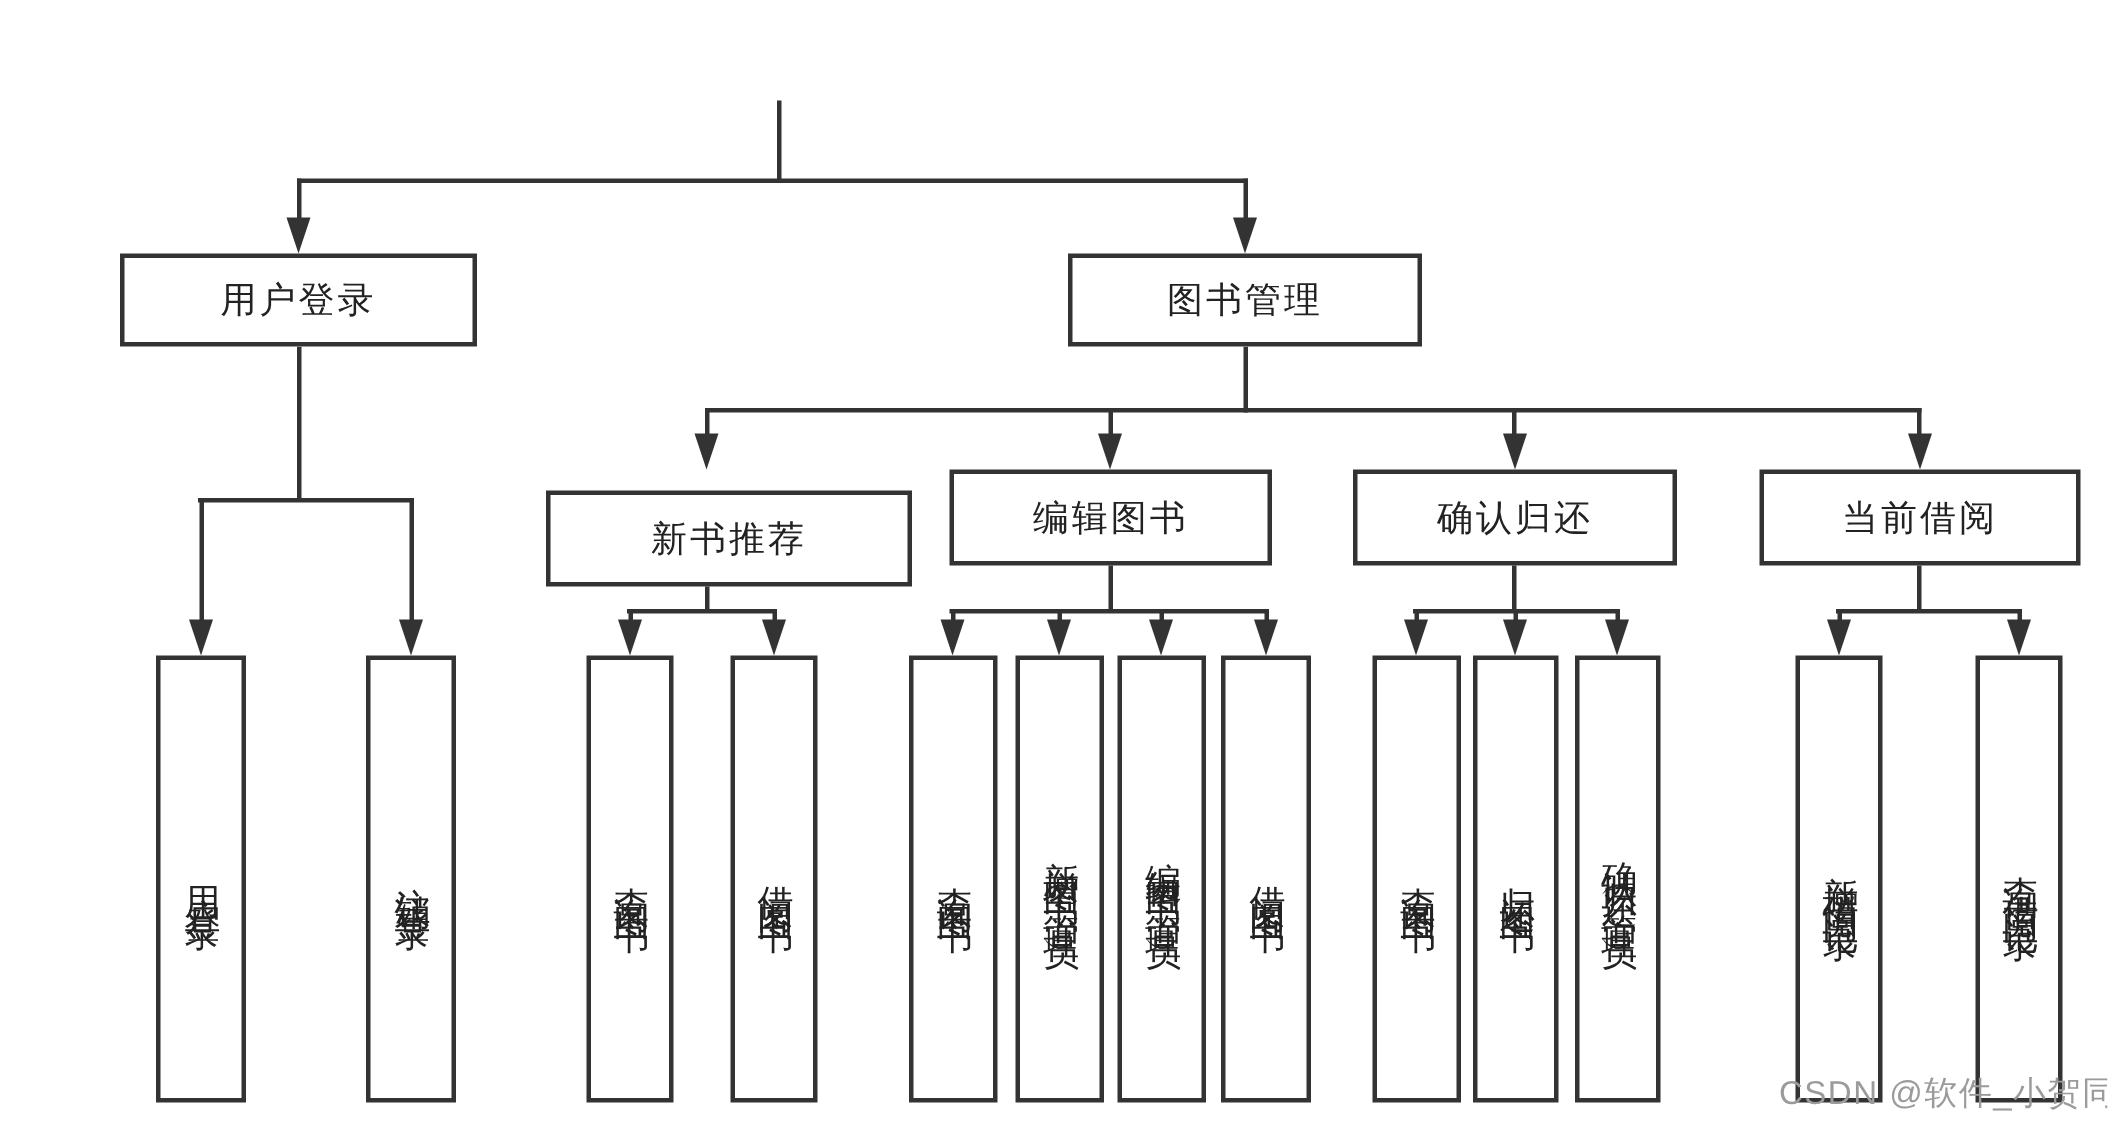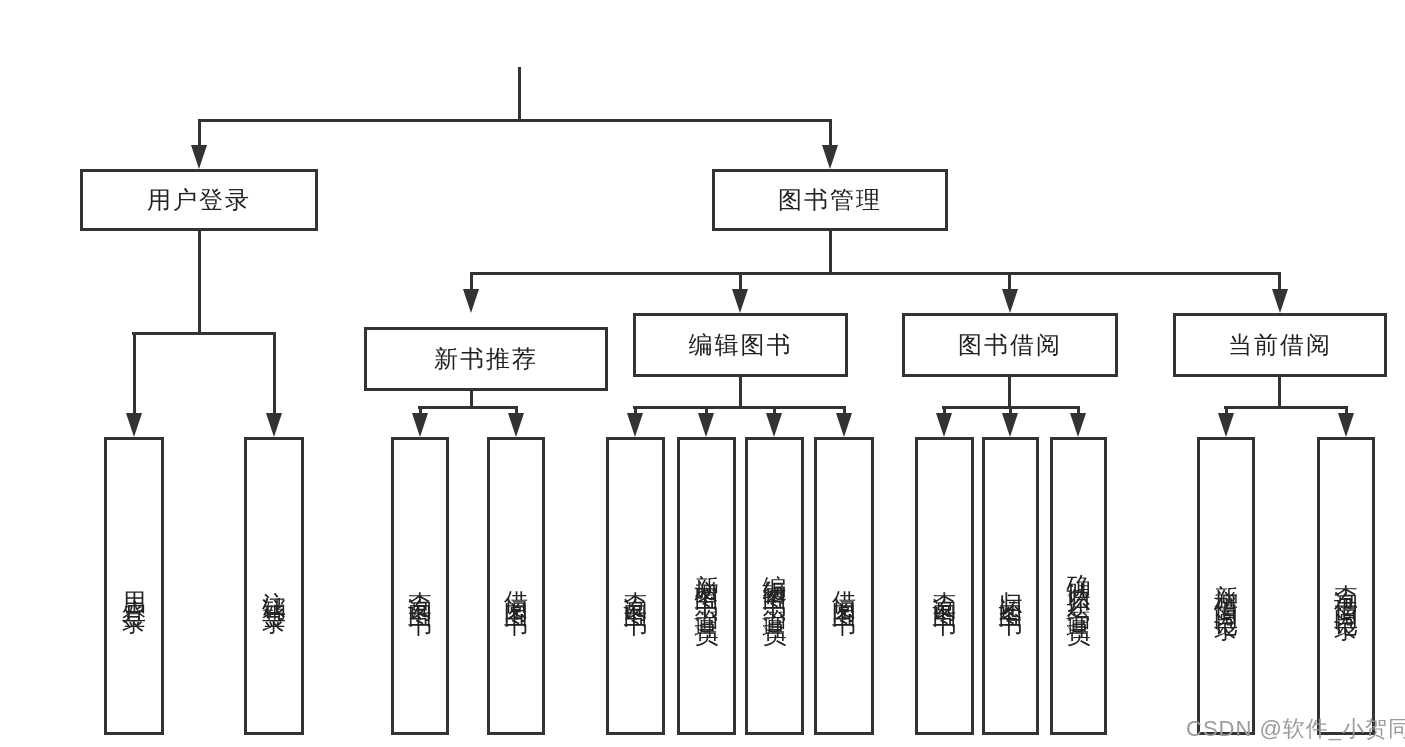--- a/index.html
+++ b/index.html
@@ -191,21 +191,21 @@
   <div class="arrow leafarrow" id="a-lf-8"></div>
   <div class="arrow leafarrow" id="a-lf-9"></div>
   <div class="arrow leafarrow" id="a-lf-10"></div>
 
 
   <div class="box hbox" id="l2-0">用户登录</div>
   <div class="box hbox" id="l2-1">图书管理</div>
 
   <div class="box hbox" id="l3-0">新书推荐</div>
   <div class="box hbox" id="l3-1">编辑图书</div>
-  <div class="box hbox" id="l3-2">图书借阅</div>
+  <div class="box hbox" id="l3-2">确认归还</div>
   <div class="box hbox" id="l3-3">当前借阅</div>
 
   <div class="box vbox leaf" id="leaf-0">用户登录</div>
   <div class="box vbox leaf" id="leaf-1">注销登录</div>
   <div class="box vbox leaf" id="leaf-2">查询图书</div>
   <div class="box vbox leaf" id="leaf-3">借阅图书</div>
   <div class="box vbox leaf" id="leaf-4">查询图书</div>
   <div class="box vbox leaf" id="leaf-5">新增图书（管理员）</div>
   <div class="box vbox leaf" id="leaf-6">编辑图书（管理员）</div>
   <div class="box vbox leaf" id="leaf-7">借阅图书</div>

